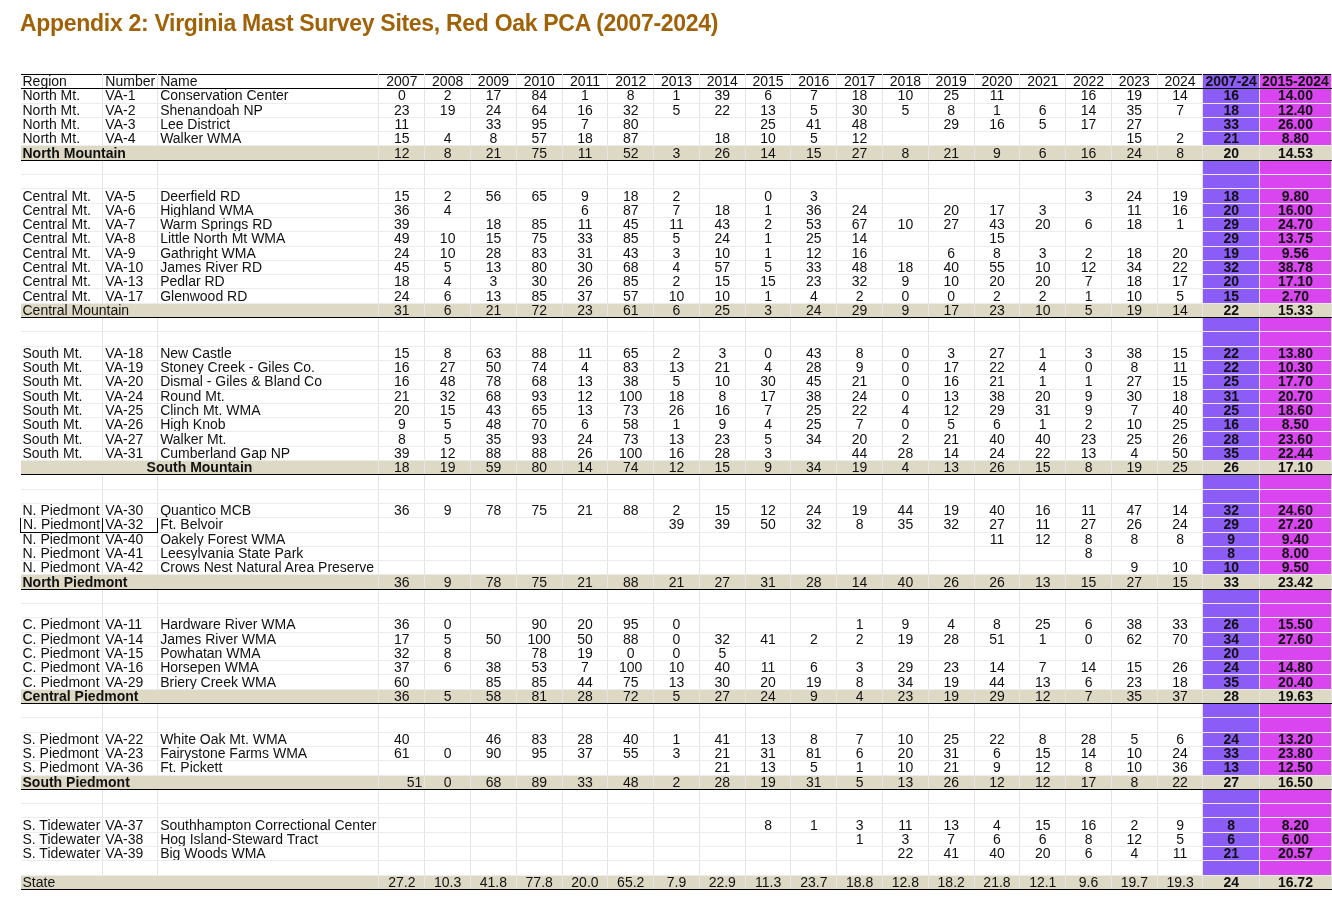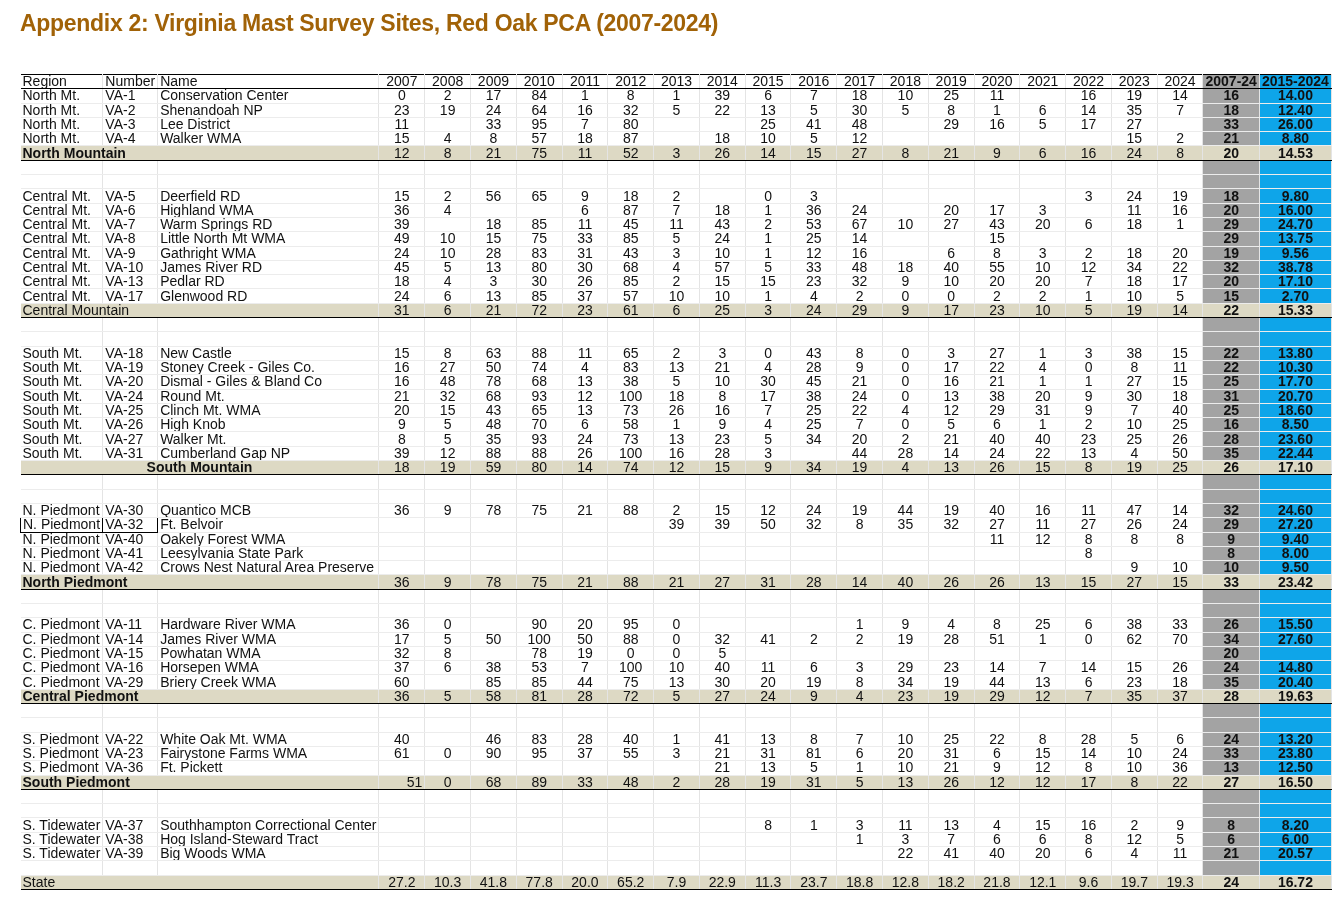--- a/index.html
+++ b/index.html
@@ -5,22 +5,22 @@
   html, body { margin:0; padding:0; background:#ffffff; }
   body { width:1332px; height:911px; position:relative; overflow:hidden; font-family:"Liberation Sans", sans-serif; color:#111; }
   .title { position:absolute; left:20px; top:10px; font-family:"Liberation Sans", sans-serif; font-weight:bold; font-size:23px; letter-spacing:-0.3px; color:#a16207; }
   table.grid { position:absolute; left:20px; top:74px; border-collapse:collapse; table-layout:fixed; font-size:14px; font-family:"Liberation Sans", sans-serif; }
   table.grid td { height:13.3px; padding:0 2px; border-right:1px solid #e4e4e4; border-bottom:1px solid #ececec; white-space:nowrap; overflow:hidden; line-height:13px; }
   td.num { text-align:center; }
   td.txt { text-align:left; }
   tr.hdr td { border-top:1.5px solid #000; border-bottom:1px solid #000; }
   tr.sub td { background:#ddd9c4; border-top:1px solid #000; border-bottom:1.5px solid #000; }
   tr.firstsite td { border-top:1.5px solid #000; }
-  td.c07 { background:#a3a3a3; font-weight:bold; text-align:center; border-left:1px solid #000; border-right:1px solid #000; border-bottom:1px solid #888; }
-  td.c15 { background:#0ea5e9; font-weight:bold; text-align:center; border-right:1px solid #000; border-bottom:1px solid #888; }
+  td.c07 { background:#8b5cf6; font-weight:bold; text-align:center; border-left:1px solid #000; border-right:1px solid #000; border-bottom:1px solid #888; }
+  td.c15 { background:#d946ef; font-weight:bold; text-align:center; border-right:1px solid #000; border-bottom:1px solid #888; }
   tr.sub td.c07, tr.sub td.c15, tr.hdr td.c07, tr.hdr td.c15 { font-weight:bold; }
   tr.blank td { border-bottom:1px solid #ececec; }
   td.boxed { border:1px solid #000 !important; }
 </style>
 </head>
 <body>
 
 <div class="title">Appendix 2: Virginia Mast Survey Sites, Red Oak PCA (2007-2024)</div>
 
 <table class="grid">

